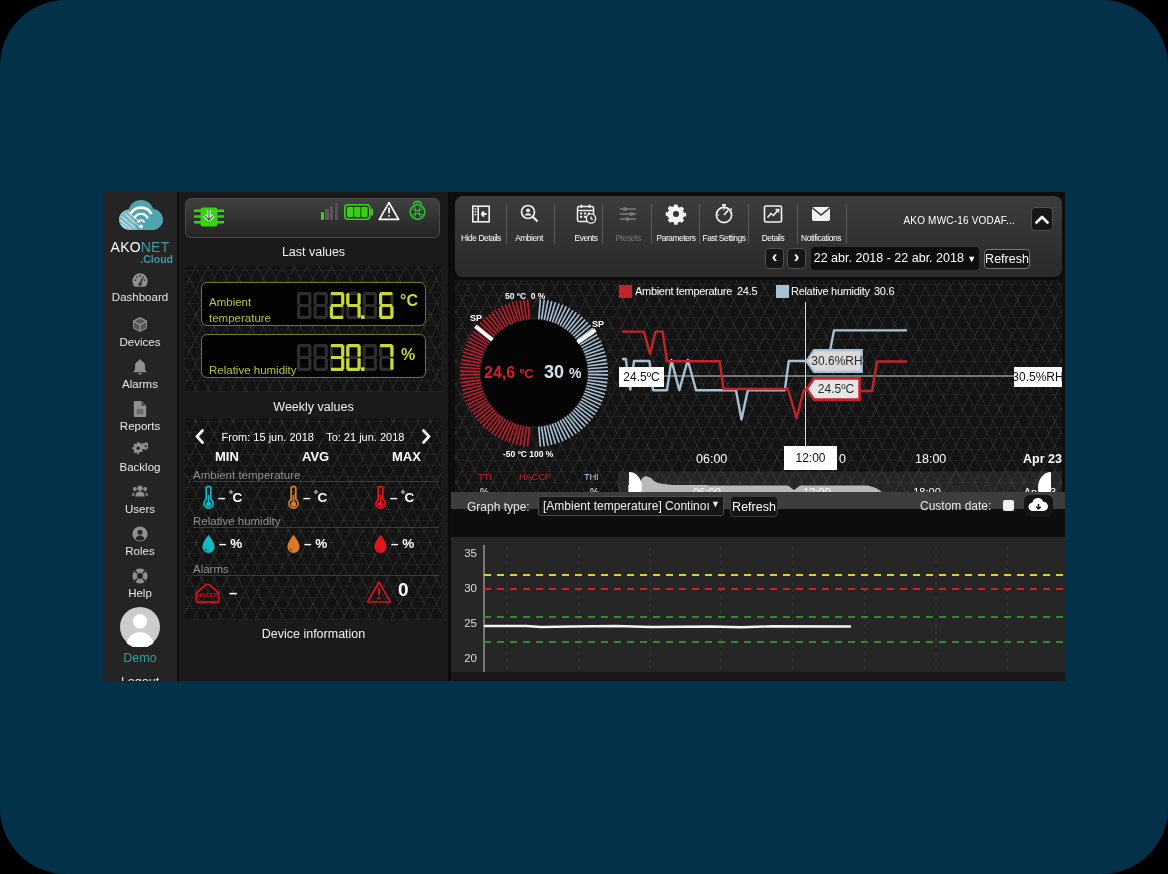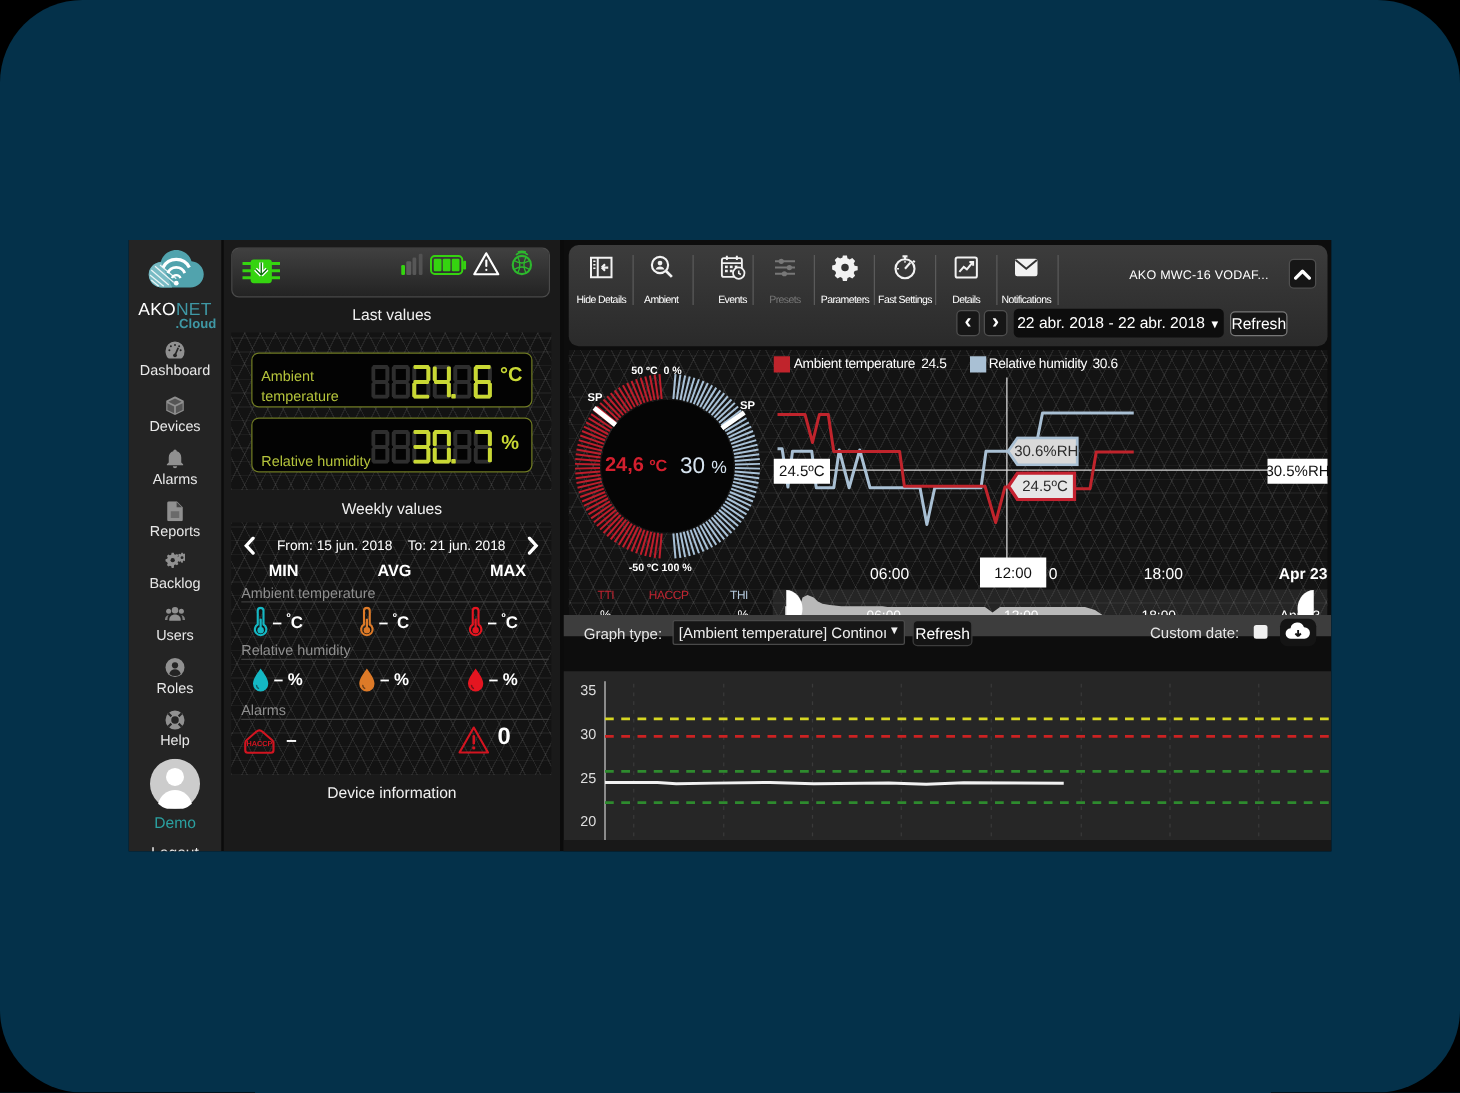--- a/index.html
+++ b/index.html
@@ -618,21 +618,21 @@
           <line x1="83.7" y1="146.8" x2="85.4" y2="166.7" stroke="#a9c2d8" stroke-width="1.6"></line>
           <line x1="37.5" y1="60.0" x2="20.3" y2="46.3" stroke="#fff" stroke-width="4"></line>
           <line x1="122.4" y1="62.6" x2="140.4" y2="50.0" stroke="#fff" stroke-width="4"></line>
           <circle cx="79" cy="93" r="53" fill="#050505"></circle>
         </svg>
         <div class="abs" style="left:50px;top:11px;color:#fff;font-size:8.5px;font-weight:700">50 ºC&nbsp;&nbsp;0 %</div>
         <div class="abs" style="left:15px;top:33px;color:#fff;font-size:9px;font-weight:700">SP</div>
         <div class="abs" style="left:137px;top:39px;color:#fff;font-size:9px;font-weight:700">SP</div>
         <div class="abs" style="left:48px;top:169px;color:#fff;font-size:8.5px;font-weight:700">-50 ºC 100 %</div>
         <div class="abs" style="left:29px;top:84px;color:#d31f2e;font-size:16px;font-weight:700">24,6 <span style="font-size:13px">ºC</span></div>
-        <div class="abs" style="left:89px;top:82px;color:#d7e4f0;font-size:18px;font-weight:400">30 <span style="font-size:14px">%</span></div>
+        <div class="abs" style="left:89px;top:82px;color:#d7e4f0;font-size:18px;font-weight:700">30 <span style="font-size:14px">%</span></div>
         <div class="abs" style="left:23px;top:191px;color:#c02430;font-size:9.5px;letter-spacing:-.3px">TTI</div>
         <div class="abs" style="left:64px;top:191px;color:#c02430;font-size:9.5px;letter-spacing:-.3px">HACCP</div>
         <div class="abs" style="left:129px;top:191px;color:#b4c8dc;font-size:9.5px;letter-spacing:-.3px">THI</div>
         <div class="abs" style="left:25px;top:207px;color:#fff;font-size:10px">%</div>
         <div class="abs" style="left:80px;top:207px;color:#fff;font-size:10px">–</div>
         <div class="abs" style="left:135px;top:207px;color:#fff;font-size:10px">%</div>
         <svg class="abs" style="left:163px;top:0" width="444" height="225" viewBox="0 0 444 225">
 <line x1="2" y1="96" x2="442" y2="96" stroke="#d5d5d5" stroke-width="1"></line>
 <line x1="187.5" y1="22" x2="187.5" y2="170" stroke="#dddddd" stroke-width="1"></line>
 <g fill="none" stroke="#a9c0d4" stroke-width="2.4" stroke-linejoin="round">

